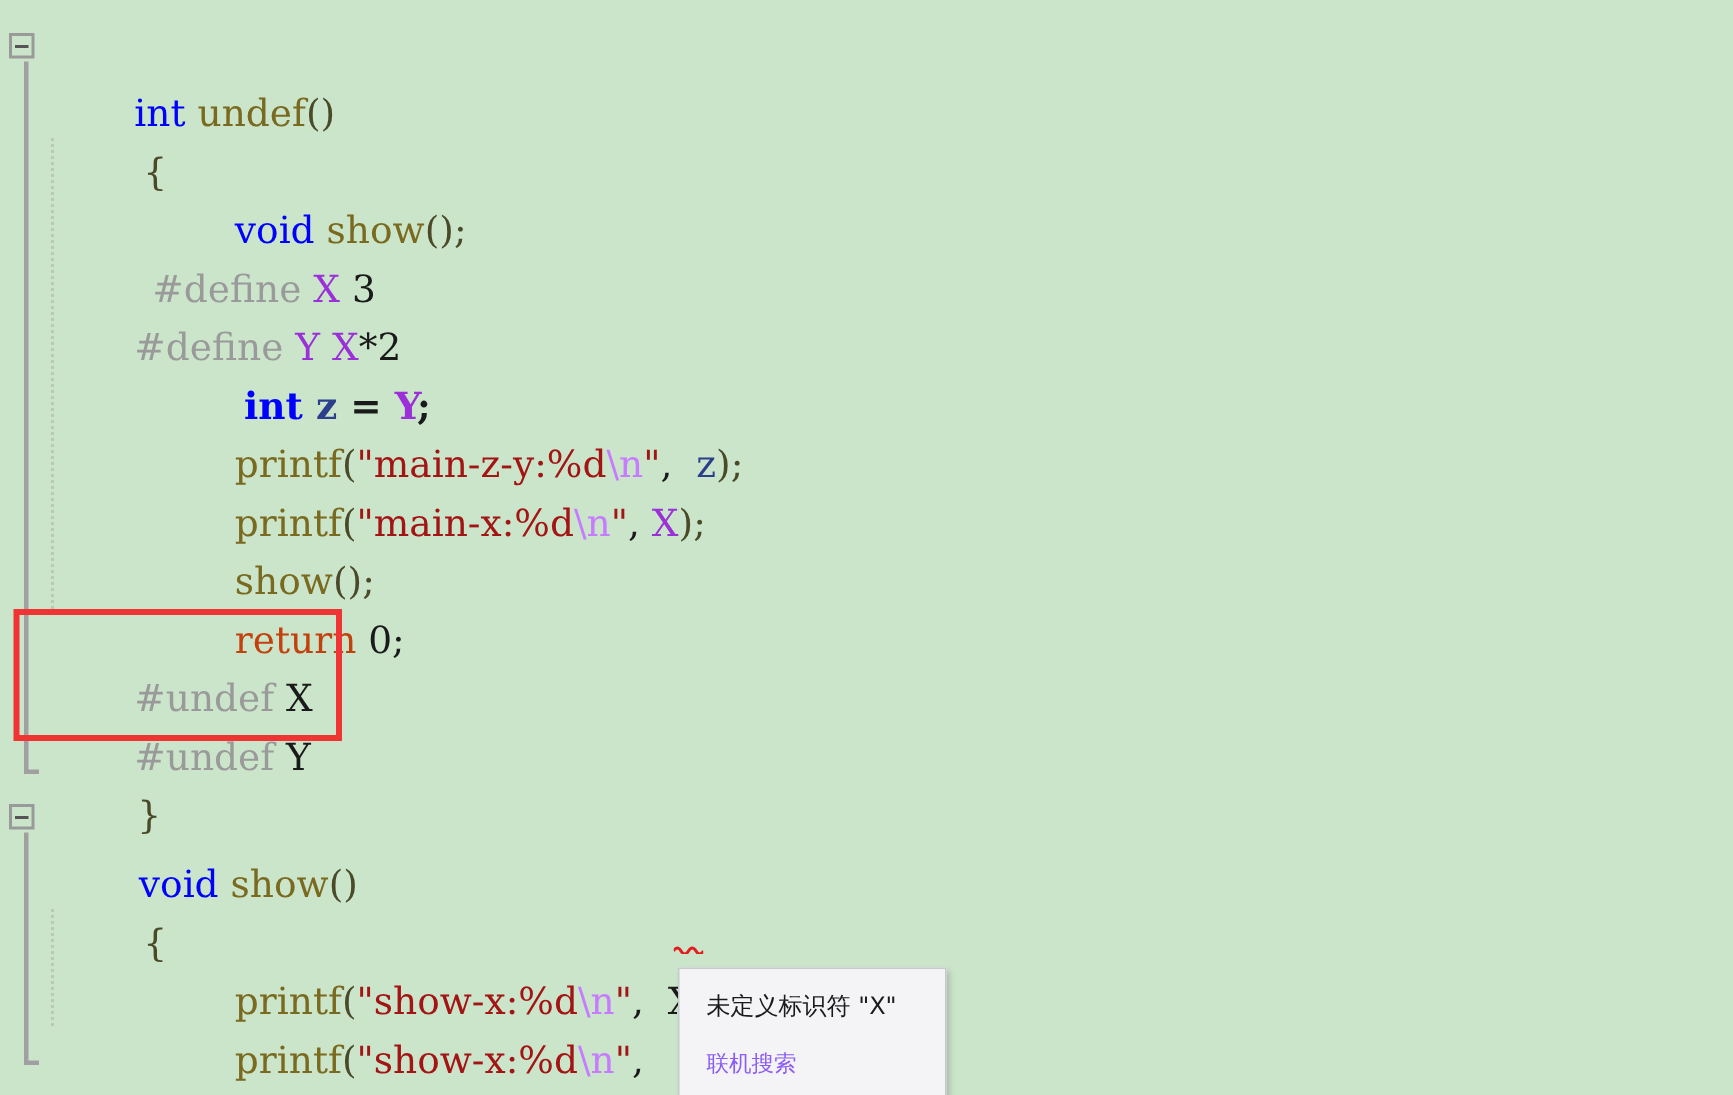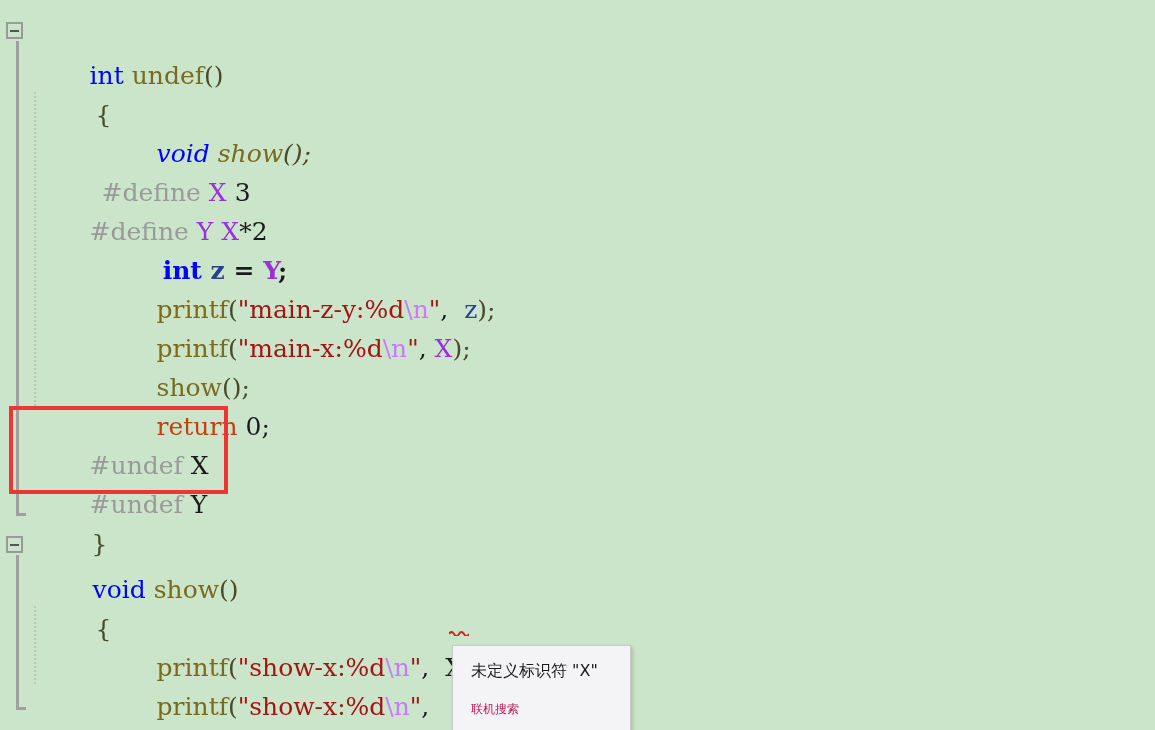--- a/index.html
+++ b/index.html
@@ -123,22 +123,22 @@
     box-sizing: border-box;
     padding: 14px 18px 0 18px;
   }
   .tooltip .tt-msg {
     font-size: 16px;
     color: #1a1a1a;
     white-space: nowrap;
     line-height: 22px;
   }
   .tooltip .tt-link {
-    font-size: 12px;
-    color: #be185d;
+    font-size: 15px;
+    color: #8b5cf6;
     white-space: nowrap;
     line-height: 22px;
     margin-top: 16px;
     cursor: pointer;
   }
 </style>
 </head>
 <body>
 
 <div id="editor">
@@ -162,21 +162,21 @@
       </span>
     </div>
 
     <div class="line" style="top:53px;">
       <span class="txt" style="left:32px;">
         <span class="brace">{</span>
       </span>
     </div>
 
     <div class="line" style="top:92px;">
-      <span class="txt" style="left:93px;font-style:italic;">
+      <span class="txt" style="left:93px;">
         <span class="kw">void</span><span class="punct"> </span><span class="fn">show</span><span class="brace">();</span>
       </span>
     </div>
 
     <div class="line" style="top:131px;">
       <span class="txt" style="left:38px;">
         <span class="macro">#define</span><span class="punct"> </span><span class="mname">X</span><span class="punct"> </span><span class="num">3</span>
       </span>
     </div>
 

